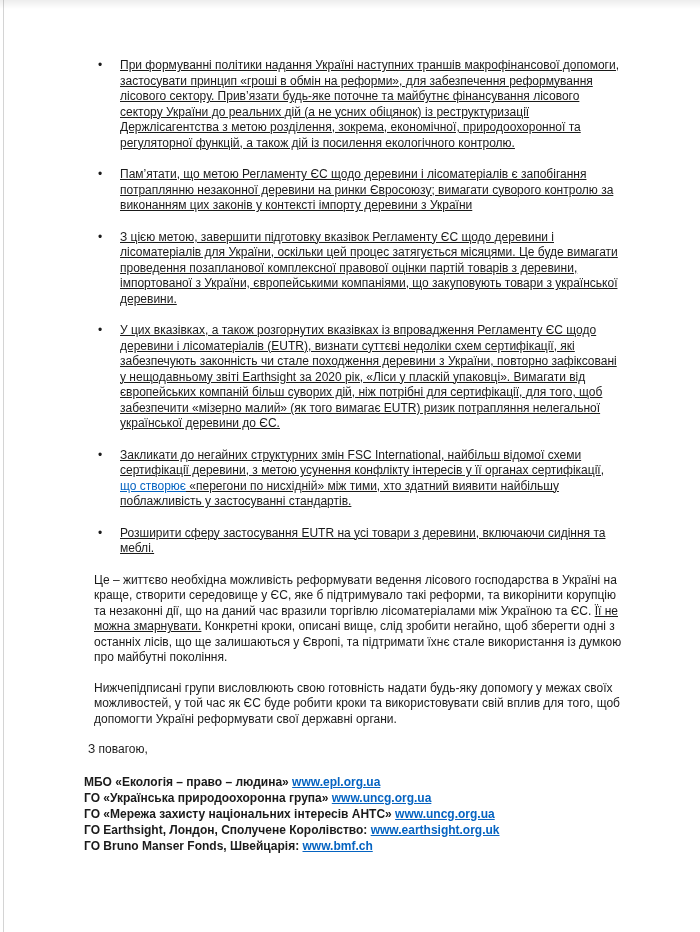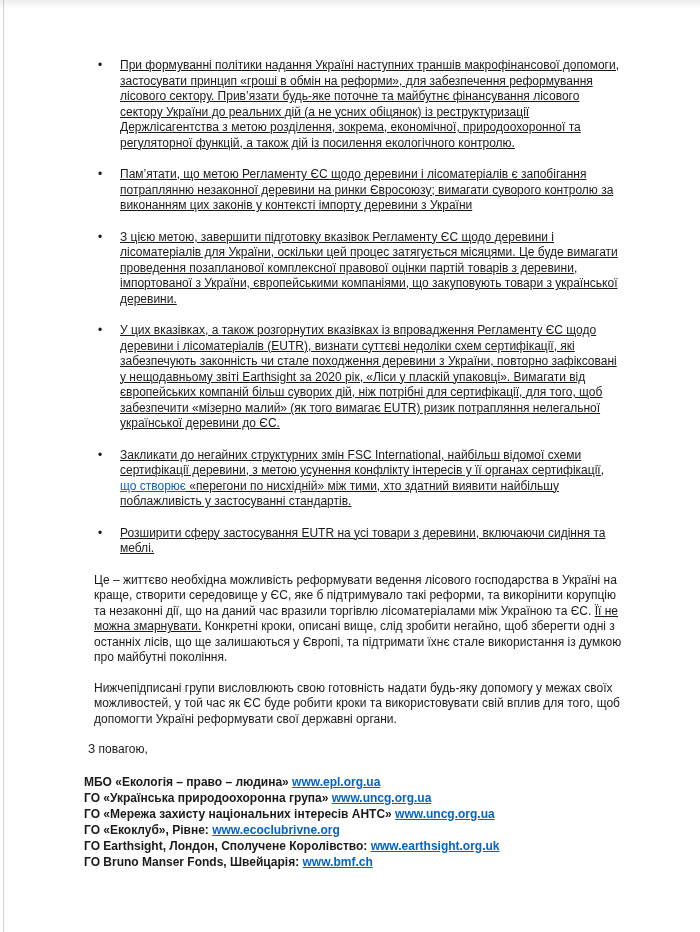--- a/index.html
+++ b/index.html
@@ -104,17 +104,16 @@
         <div class="btext"><span>Розширити сферу застосування EUTR на усі товари з деревини, включаючи сидіння та меблі.</span></div>
       </li>
     </ul>
   <p class="para"><span>Це – життєво необхідна можливість реформувати ведення лісового господарства в Україні на краще, створити середовище у ЄС, яке б підтримувало такі реформи, та викорінити корупцію та незаконні дії, що на даний час вразили торгівлю лісоматеріалами між Україною та ЄС. </span><span class="u">Її не можна змарнувати.</span><span> Конкретні кроки, описані вище, слід зробити негайно, щоб зберегти одні з останніх лісів, що ще залишаються у Європі, та підтримати їхнє стале використання із думкою про майбутні покоління.</span></p>
   <p class="para"><span>Нижчепідписані групи висловлюють свою готовність надати будь-яку допомогу у межах своїх можливостей, у той час як ЄС буде робити кроки та використовувати свій вплив для того, щоб допомогти Україні реформувати свої державні органи.</span></p>
   <p class="closing">З повагою,</p>
   <div class="signatures" id="signature-list">
       <div class="sig-line"><span>МБО «Екологія – право – людина» </span><a href="#" class="link">www.epl.org.ua</a></div>
       <div class="sig-line"><span>ГО «Українська природоохоронна група» </span><a href="#" class="link">www.uncg.org.ua</a></div>
       <div class="sig-line"><span>ГО «Мережа захисту національних інтересів АНТС» </span><a href="#" class="link">www.uncg.org.ua</a></div>
-      <div class="sig-line"><span>ГО «Екоклуб», Рівне: </span><a href="#" class="link">www.ecoclubrivne.org</a></div>
       <div class="sig-line"><span>ГО Earthsight, Лондон, Сполучене Королівство: </span><a href="#" class="link">www.earthsight.org.uk</a></div>
       <div class="sig-line"><span>ГО Bruno Manser Fonds, Швейцарія: </span><a href="#" class="link">www.bmf.ch</a></div>
     </div>
 </div>
 
 </body></html>

